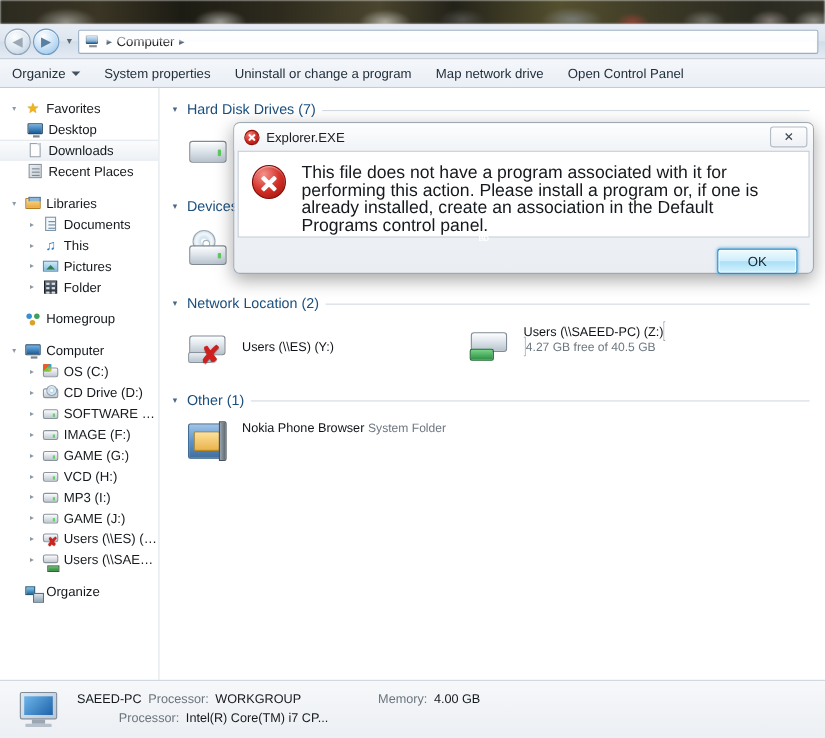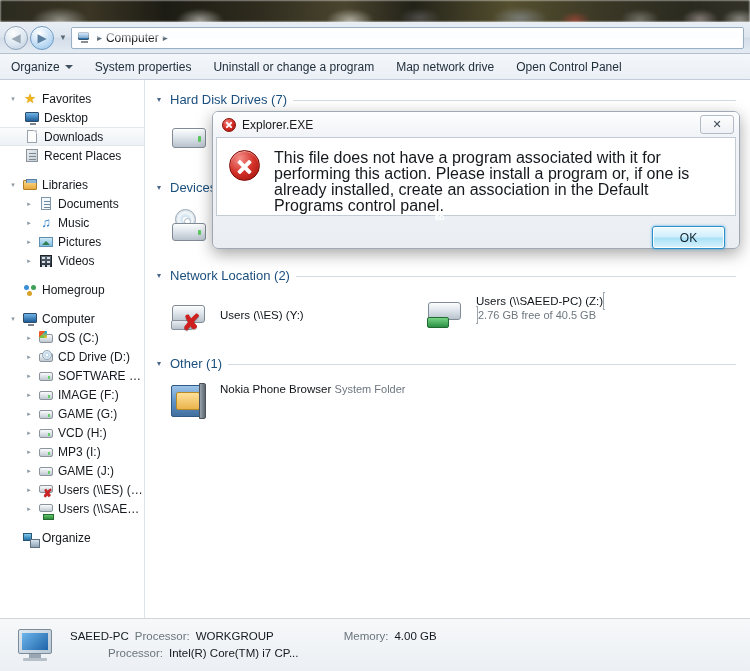--- a/index.html
+++ b/index.html
@@ -552,35 +552,35 @@
     <div class="nav-row indent1">
       <span class="expander">▸</span>
       <span class="nav-ico ic-doc">
           <i></i>
         </span>
       <span class="nav-label">Documents</span>
     </div>
     <div class="nav-row indent1">
       <span class="expander">▸</span>
       <span class="nav-ico ic-music">♫</span>
-      <span class="nav-label">Music</span>
+      <span class="nav-label">This</span>
     </div>
     <div class="nav-row indent1">
       <span class="expander">▸</span>
       <span class="nav-ico ic-pic">
           <i></i>
         </span>
       <span class="nav-label">Pictures</span>
     </div>
     <div class="nav-row indent1">
       <span class="expander">▸</span>
       <span class="nav-ico ic-vid">
           <i></i>
         </span>
-      <span class="nav-label">Videos</span>
+      <span class="nav-label">Folder</span>
     </div>
 
     <div class="nav-gap"></div>
 
     <div class="nav-row">
       <span class="expander"></span>
       <span class="nav-ico ic-home">
           <i></i>
         </span>
       <span class="nav-label">Homegroup</span>
@@ -748,21 +748,21 @@
         </span>
       </div>
       <div class="tile">
         <span class="tile-ico big-netdrv">
             <i></i>
             <u></u>
           </span>
         <span class="tile-body">
           <span class="tile-name">Users (\\SAEED-PC) (Z:)</span>
           <span class="capbar"><span id="capfill" style="width: 89%;"></span></span>
-          <span class="tile-sub">2.76 GB free of 40.5 GB</span>
+          <span class="tile-sub">4.27 GB free of 40.5 GB</span>
         </span>
       </div>
     </div>
 
     <div class="grp-head">
       <span class="grp-arrow">▾</span>
       <span class="grp-title">Other (1)</span>
       <span class="grp-rule"></span>
     </div>
     <div class="tilegrid">

